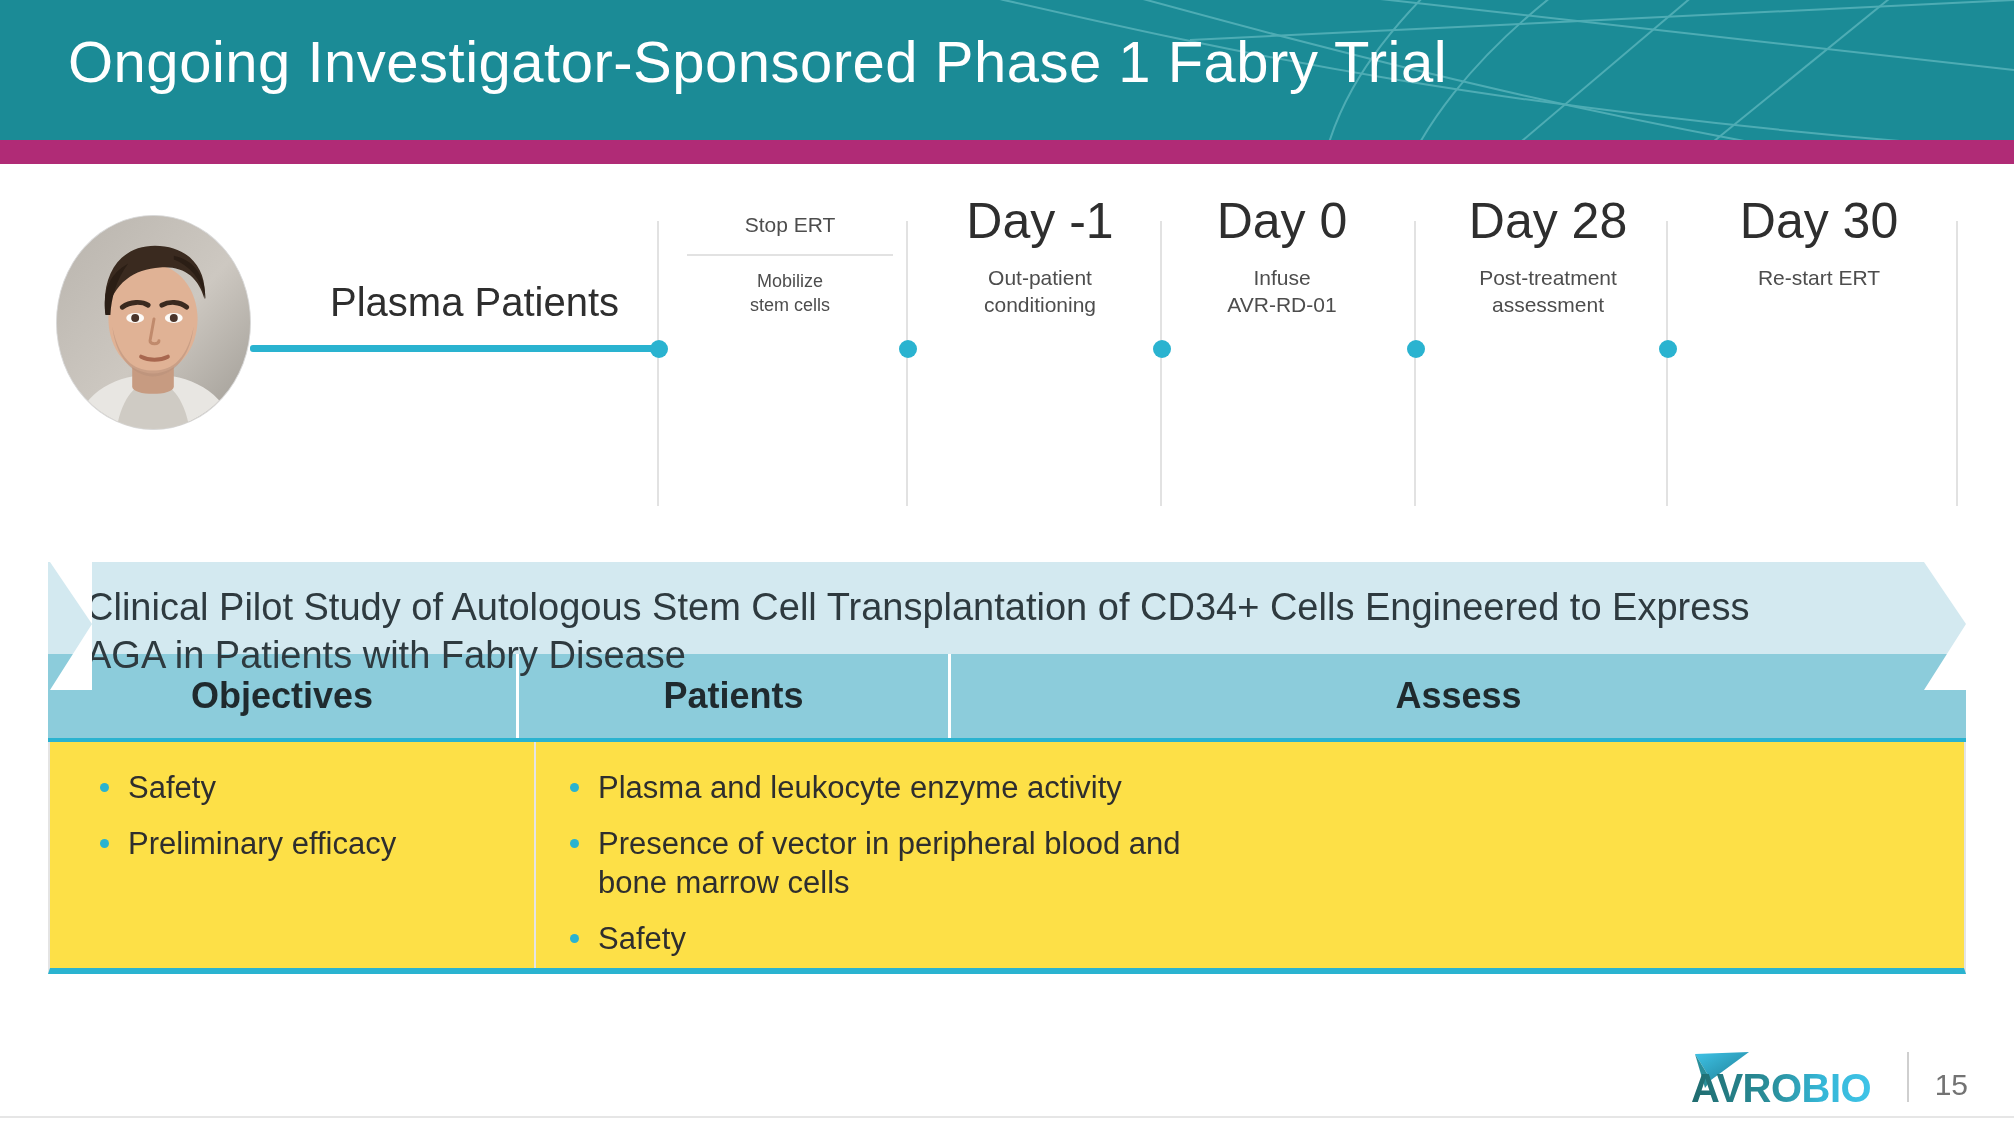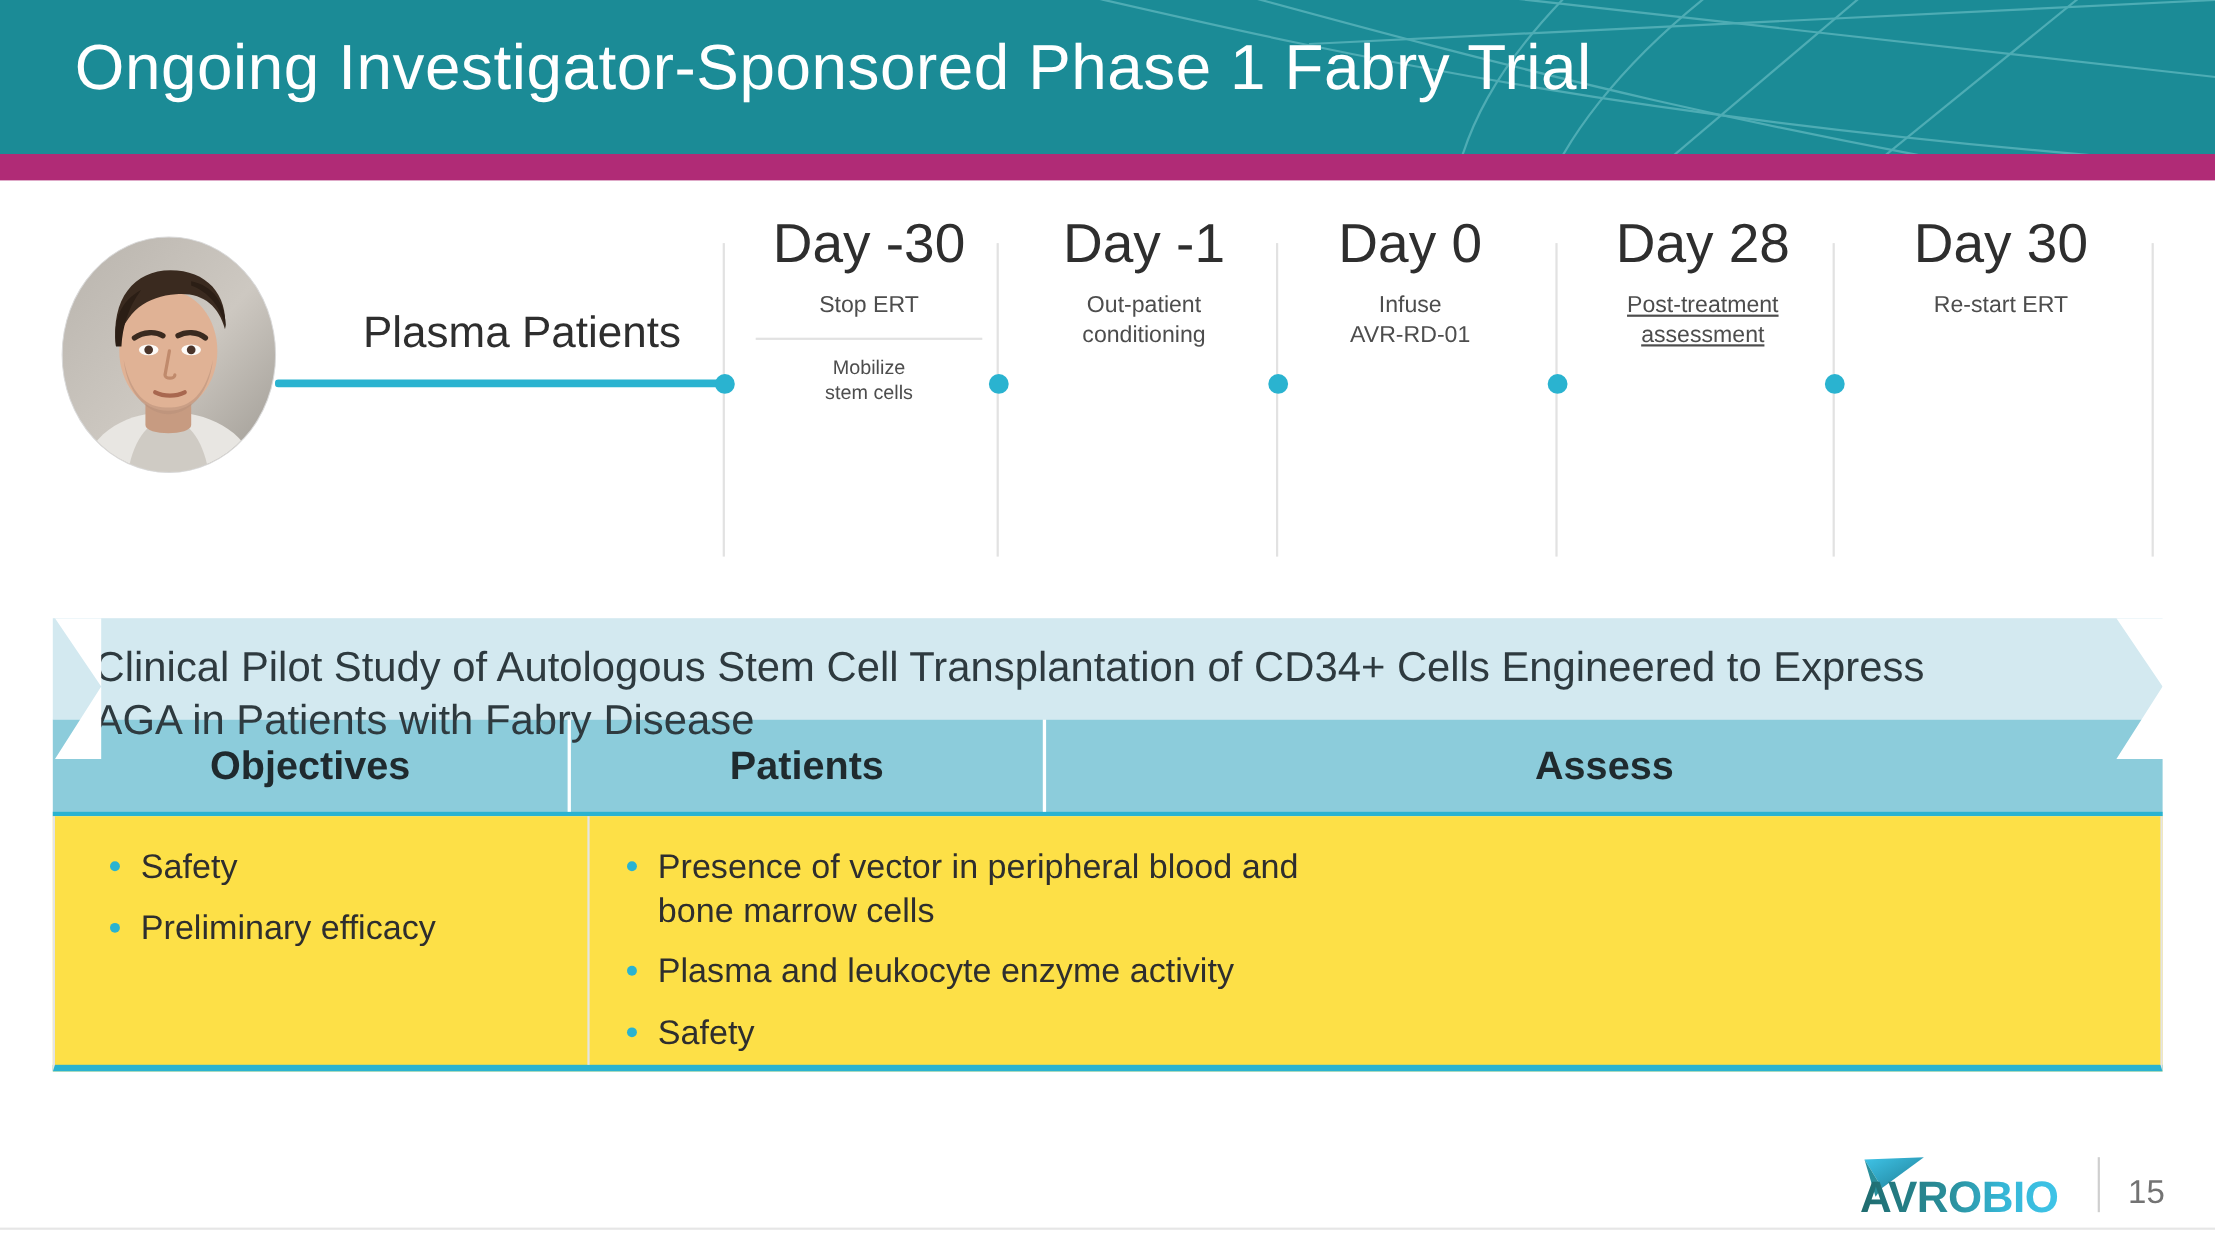--- a/index.html
+++ b/index.html
@@ -212,42 +212,41 @@
     <div class="vline" style="left:1666px;"></div>
     <div class="vline" style="left:1956px;"></div>
 
     <div class="dot" style="left:658px;"></div>
     <div class="dot" style="left:907px;"></div>
     <div class="dot" style="left:1161px;"></div>
     <div class="dot" style="left:1415px;"></div>
     <div class="dot" style="left:1667px;"></div>
 
     <div class="tl-col" style="left:676px; width:228px;">
-      <div class="tl-day">Day -30</div>
       <div class="tl-sub">Stop ERT</div>
       <div class="tl-rule" style="width:206px;"></div>
       <div class="tl-sub2" style="white-space:pre-line;">Mobilize
 stem cells</div>
     </div>
 
     <div class="tl-col" style="left:926px; width:228px;">
       <div class="tl-day">Day -1</div>
       <div class="tl-sub" style="white-space:pre-line;">Out-patient
 conditioning</div>
     </div>
 
     <div class="tl-col" style="left:1168px; width:228px;">
       <div class="tl-day">Day 0</div>
       <div class="tl-sub" style="white-space:pre-line;">Infuse
 AVR-RD-01</div>
     </div>
 
     <div class="tl-col" style="left:1434px; width:228px;">
       <div class="tl-day">Day 28</div>
-      <div class="tl-sub" style="white-space:pre-line;text-decoration:underline;">Post-treatment
+      <div class="tl-sub" style="white-space:pre-line;">Post-treatment
 assessment</div>
     </div>
 
     <div class="tl-col" style="left:1686px; width:266px;">
       <div class="tl-day">Day 30</div>
       <div class="tl-sub" style="white-space:pre-line;">Re-start ERT</div>
     </div>
   </div>
 
   <div class="study-block">
@@ -271,22 +270,22 @@
 
     <div class="tbody">
       <div class="td col1">
         <ul class="bl">
           <li>Safety</li>
           <li>Preliminary efficacy</li>
         </ul>
       </div>
       <div class="td col3">
         <ul class="bl">
+          <li>Plasma and leukocyte enzyme activity</li>
           <li style="max-width:620px;">Presence of vector in peripheral blood and bone marrow cells</li>
-          <li>Plasma and leukocyte enzyme activity</li>
           <li>Safety</li>
         </ul>
       </div>
     </div>
   </div>
 
   <div class="footer">
     <div class="footer-rule"></div>
     <div class="logo-wrap">
       <svg class="logo-mark" width="192" height="58" viewBox="0 0 192 58">

